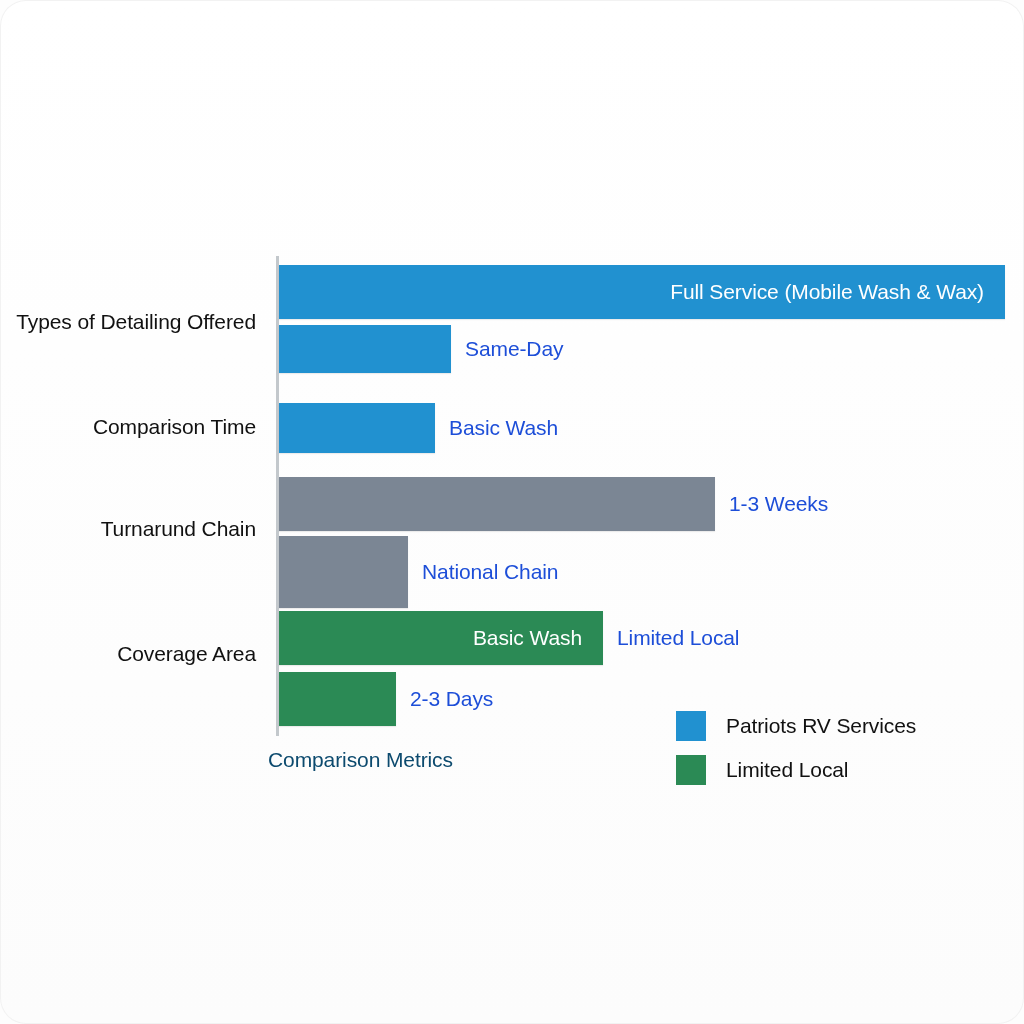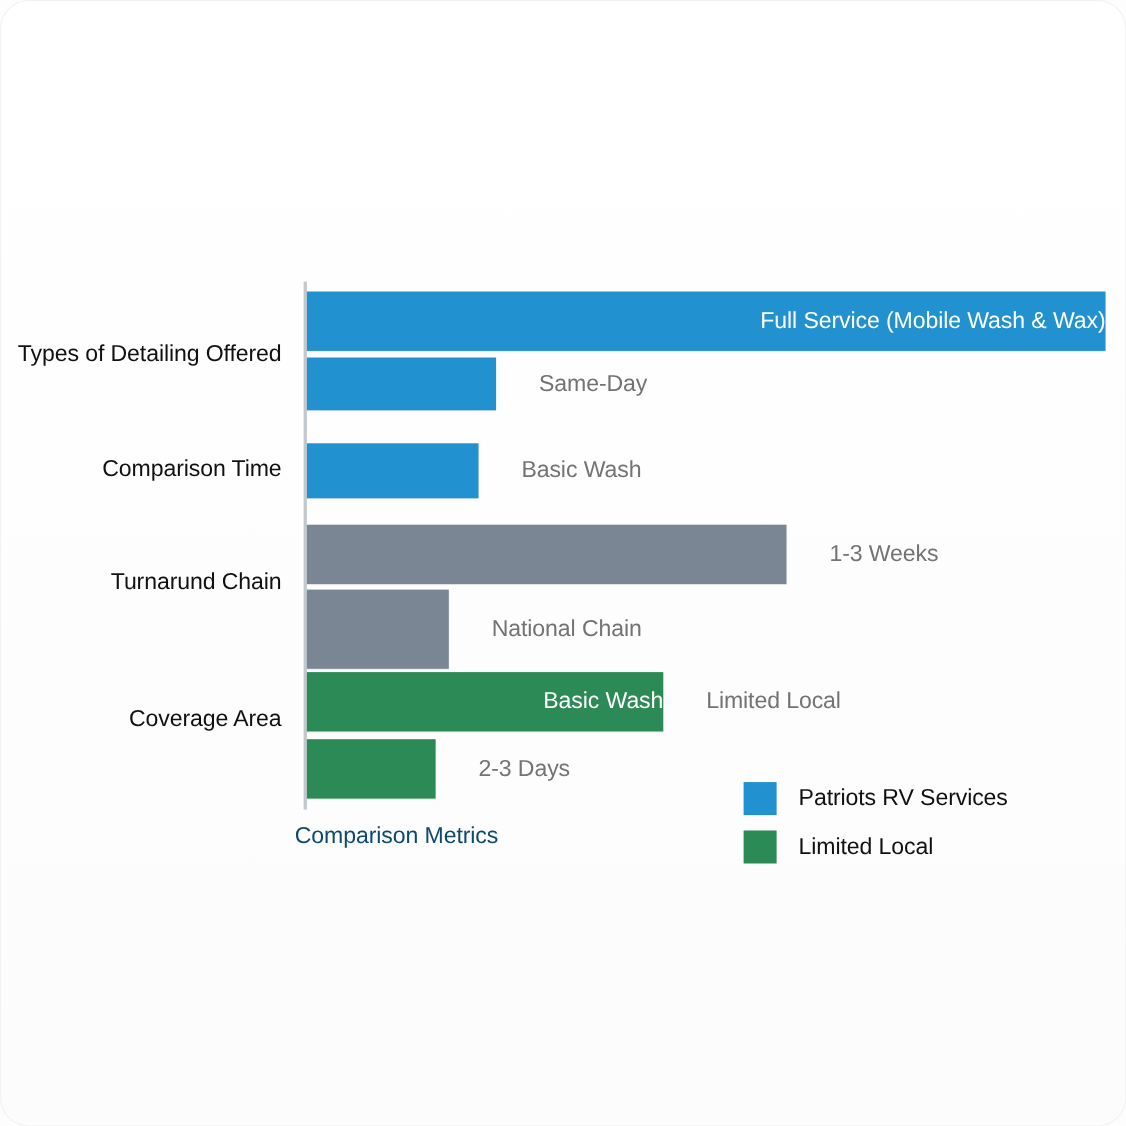--- a/index.html
+++ b/index.html
@@ -60,37 +60,36 @@
   }
   .bar-inner-label {
     position: absolute;
     top: 0;
     height: 100%;
     display: flex;
     align-items: center;
     justify-content: flex-end;
     color: #ffffff;
     font-size: 21px;
-    padding-right: 0;
+    padding-right: 21px;
     box-sizing: border-box;
     white-space: nowrap;
     letter-spacing: -0.1px;
   }
   .bar-outer-label {
     position: absolute;
     top: 0;
     height: 100%;
     display: flex;
     align-items: center;
-    color: #737373;
+    color: #1d4ed8;
     font-size: 21px;
     padding-left: 14px;
     white-space: nowrap;
     letter-spacing: -0.1px;
-    margin-left: 25px;
   }
 
   
   .cat-label {
     position: absolute;
     right: 768px;           
     text-align: right;
     color: #111111;
     font-size: 21px;
     white-space: nowrap;

